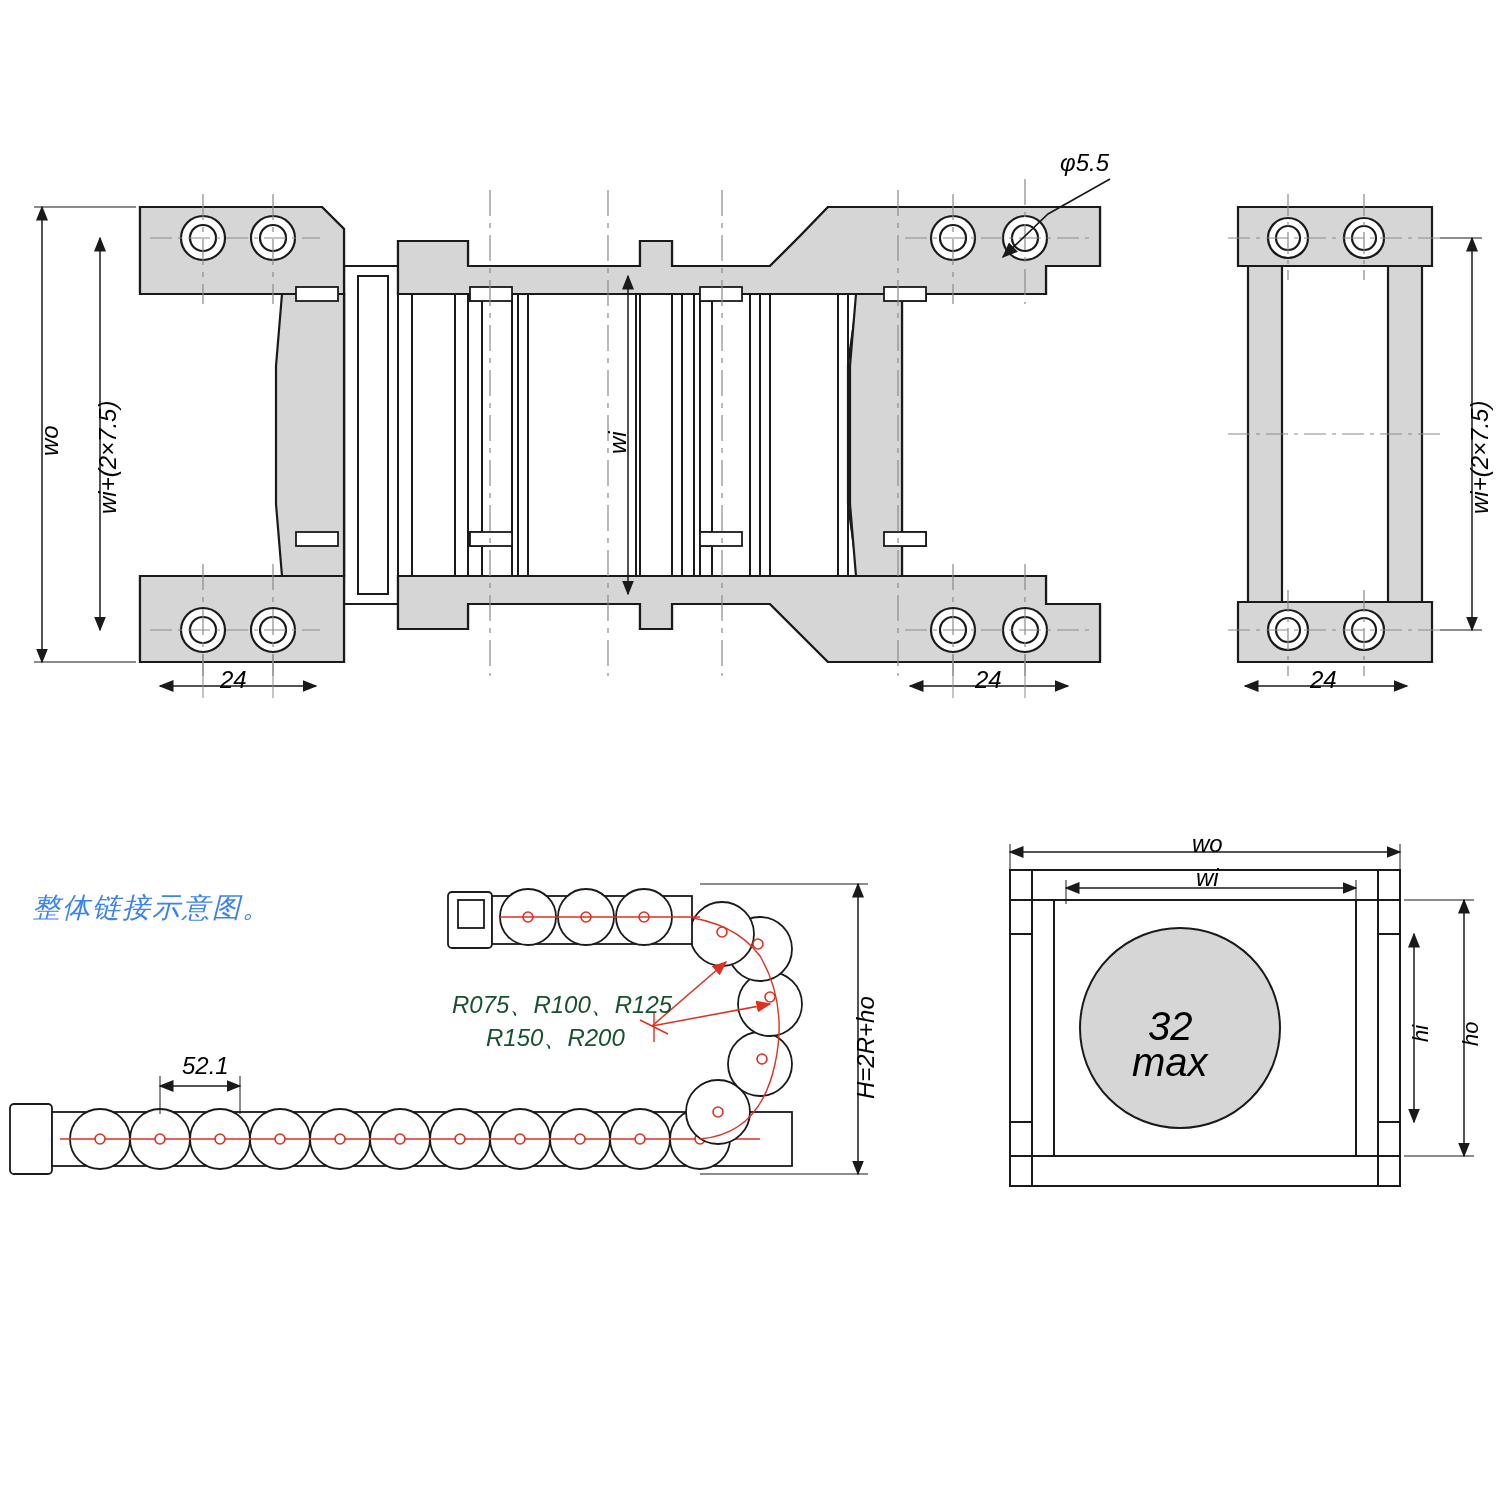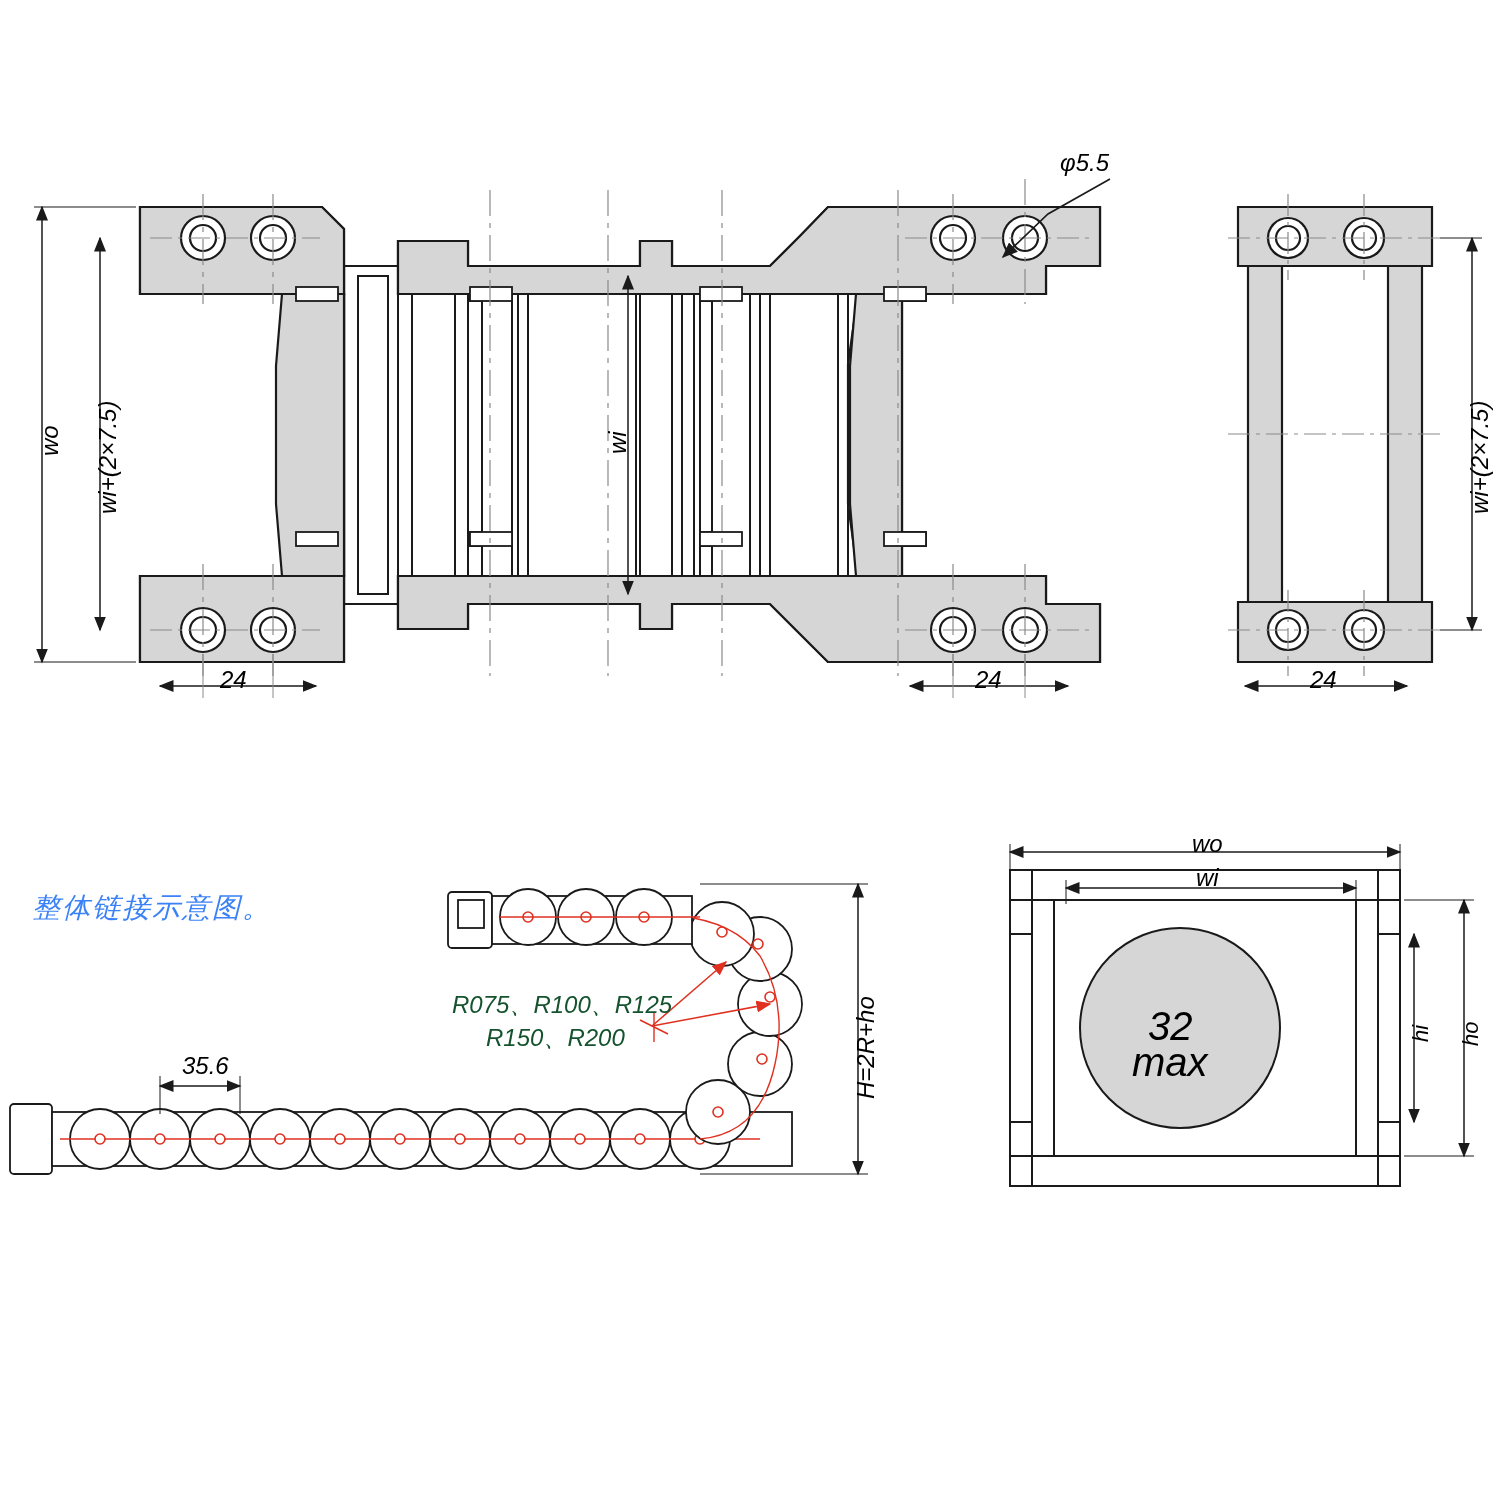--- a/index.html
+++ b/index.html
@@ -423,21 +423,21 @@
   <div class="txt dim vert" style="left:1466px; top:510px; transform: rotate(-90deg);">wi+(2×7.5)</div>
 
   <div class="txt dim" style="left:1310px; top:662px;">24</div>
 
   <div class="txt cn" style="left:32px; top:885px;">整体链接示意图。</div>
 
 
   <div class="txt red" style="left:452px; top:985px;">R075、R100、R125</div>
   <div class="txt red" style="left:486px; top:1018px;">R150、R200</div>
 
-  <div class="txt dim" style="left:182px; top:1048px;">35.6</div>
+  <div class="txt dim" style="left:182px; top:1048px;">52.1</div>
 
   <div class="txt dim vert" style="left:852px; top:1095px; transform: rotate(-90deg);">H=2R+ho</div>
 
   <div class="txt dim" style="left:1192px; top:826px;">wo</div>
 
   <div class="txt dim" style="left:1196px; top:860px;">wi</div>
 
   <div class="txt dimsm vert" style="left:1408px; top:1038px; transform: rotate(-90deg);">hi</div>
 
   <div class="txt dimsm vert" style="left:1458px; top:1042px; transform: rotate(-90deg);">ho</div>

